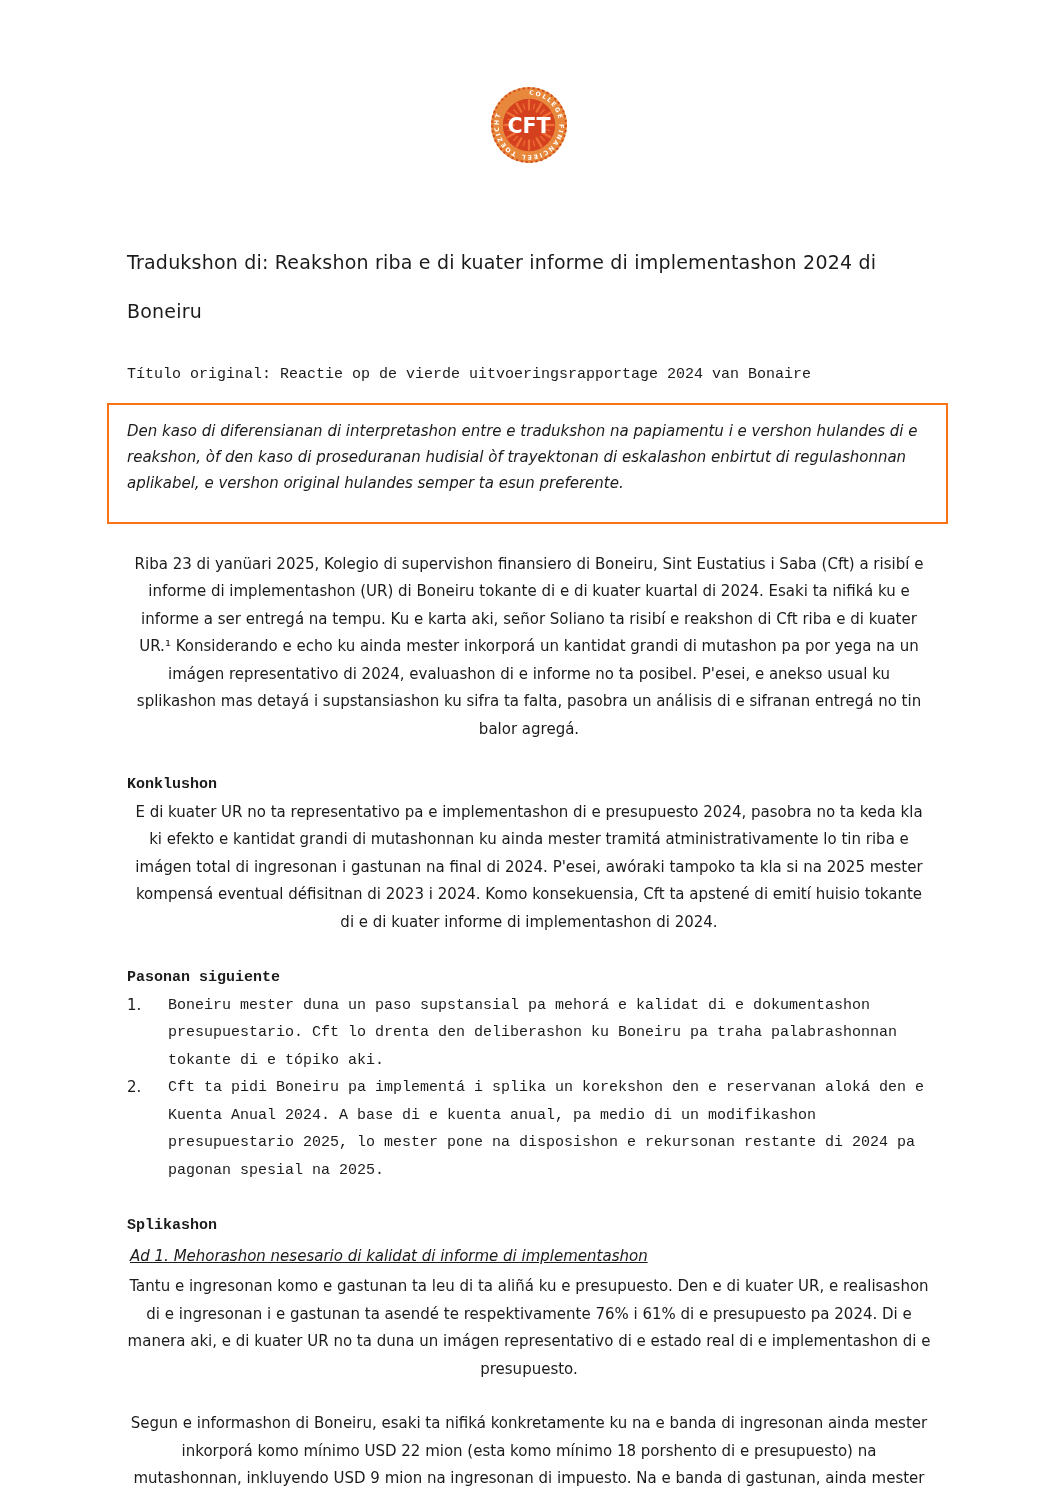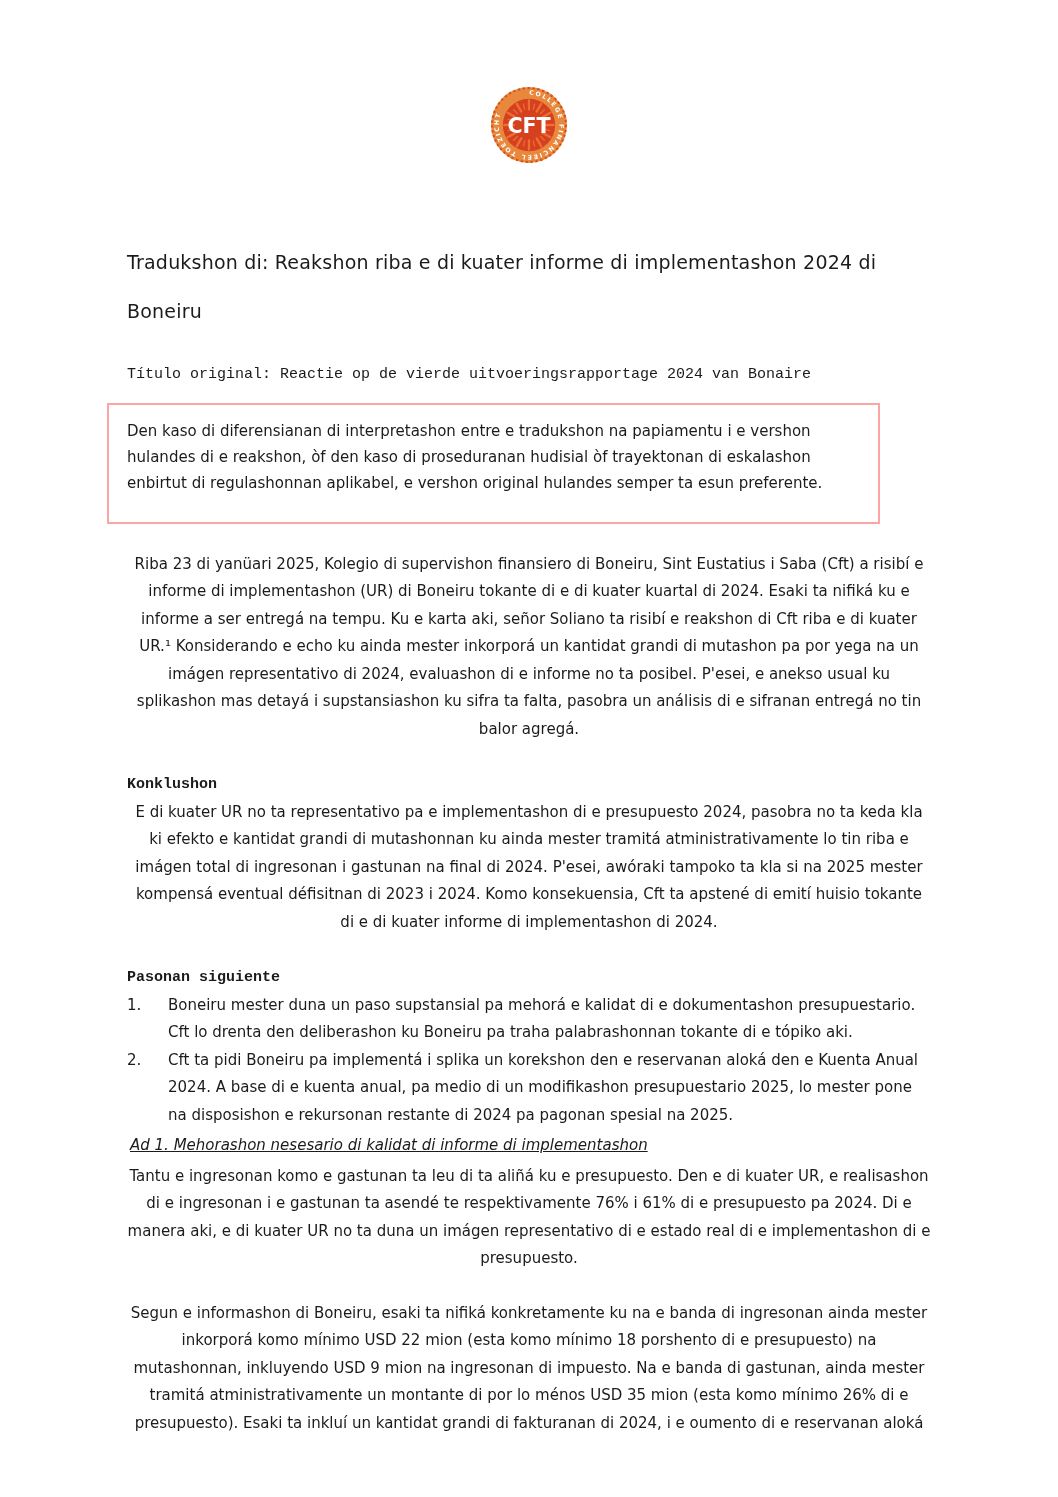--- a/index.html
+++ b/index.html
@@ -36,41 +36,42 @@
     margin: 74px 0 0 0;
     color: #1b1b1b;
   }
   .subtitle {
     margin: 25px 0 0 0;
     font-size: 15px;
     font-family: Liberation Mono, monospace;
   }
   .notice-box {
     box-sizing: border-box;
-    border: 2px solid #fca5a5;
-    width: 773px;
+    border: 2px solid #f97316;
+    width: 841px;
     margin: 14px 0 0 -20px;
     padding: 13px 18px 26px 18px;
+    font-style: italic;
     line-height: 26px;
   }
   .notice-box p { margin: 0; }
   .salutation { margin: 46px 0 0 0; }
   .para { margin: 27px 0 0 0; text-align: center; }
   .para.tight { margin: 0; }
   h2.section-heading {
     font-size: 15px;
     font-weight: 700;
     line-height: 27.5px;
     margin: 28px 0 0 0;
     font-family: Liberation Mono, monospace;
   }
   .steps { margin: 0; }
   .step { display: flex; }
   .step .marker { flex: 0 0 41px; }
-  .step .li-text { flex: 1 1 auto; }
+  .step .li-text { flex: 1 1 auto; font-family: Liberation Mono, monospace; }
   .subhead-italic {
     font-style: italic;
     margin: 3px;
     text-decoration: underline;
   }
 </style>
 </head>
 <body>
 
 <div class="page">
@@ -139,18 +140,19 @@
       <div class="step">
         <span class="marker">1.</span>
         <span class="li-text">Boneiru mester duna un paso supstansial pa mehorá e kalidat di e dokumentashon presupuestario. Cft lo drenta den deliberashon ku Boneiru pa traha palabrashonnan tokante di e tópiko aki.</span>
       </div>
       <div class="step">
         <span class="marker">2.</span>
         <span class="li-text">Cft ta pidi Boneiru pa implementá i splika un korekshon den e reservanan aloká den e Kuenta Anual 2024. A base di e kuenta anual, pa medio di un modifikashon presupuestario 2025, lo mester pone na disposishon e rekursonan restante di 2024 pa pagonan spesial na 2025.</span>
       </div>
     </div>
 
+    <h2 class="section-heading">Splikashon</h2>
     <p class="subhead-italic">Ad 1. Mehorashon nesesario di kalidat di informe di implementashon</p>
     <p class="para tight">Tantu e ingresonan komo e gastunan ta leu di ta aliñá ku e presupuesto. Den e di kuater UR, e realisashon di e ingresonan i e gastunan ta asendé te respektivamente 76% i 61% di e presupuesto pa 2024. Di e manera aki, e di kuater UR no ta duna un imágen representativo di e estado real di e implementashon di e presupuesto.</p>
     <p class="para">Segun e informashon di Boneiru, esaki ta nifiká konkretamente ku na e banda di ingresonan ainda mester inkorporá komo mínimo USD 22 mion (esta komo mínimo 18 porshento di e presupuesto) na mutashonnan, inkluyendo USD 9 mion na ingresonan di impuesto. Na e banda di gastunan, ainda mester tramitá atministrativamente un montante di por lo ménos USD 35 mion (esta komo mínimo 26% di e presupuesto). Esaki ta inkluí un kantidat grandi di fakturanan di 2024, i e oumento di e reservanan aloká</p>
 
   </div>
 </div>
 
 </body></html>

